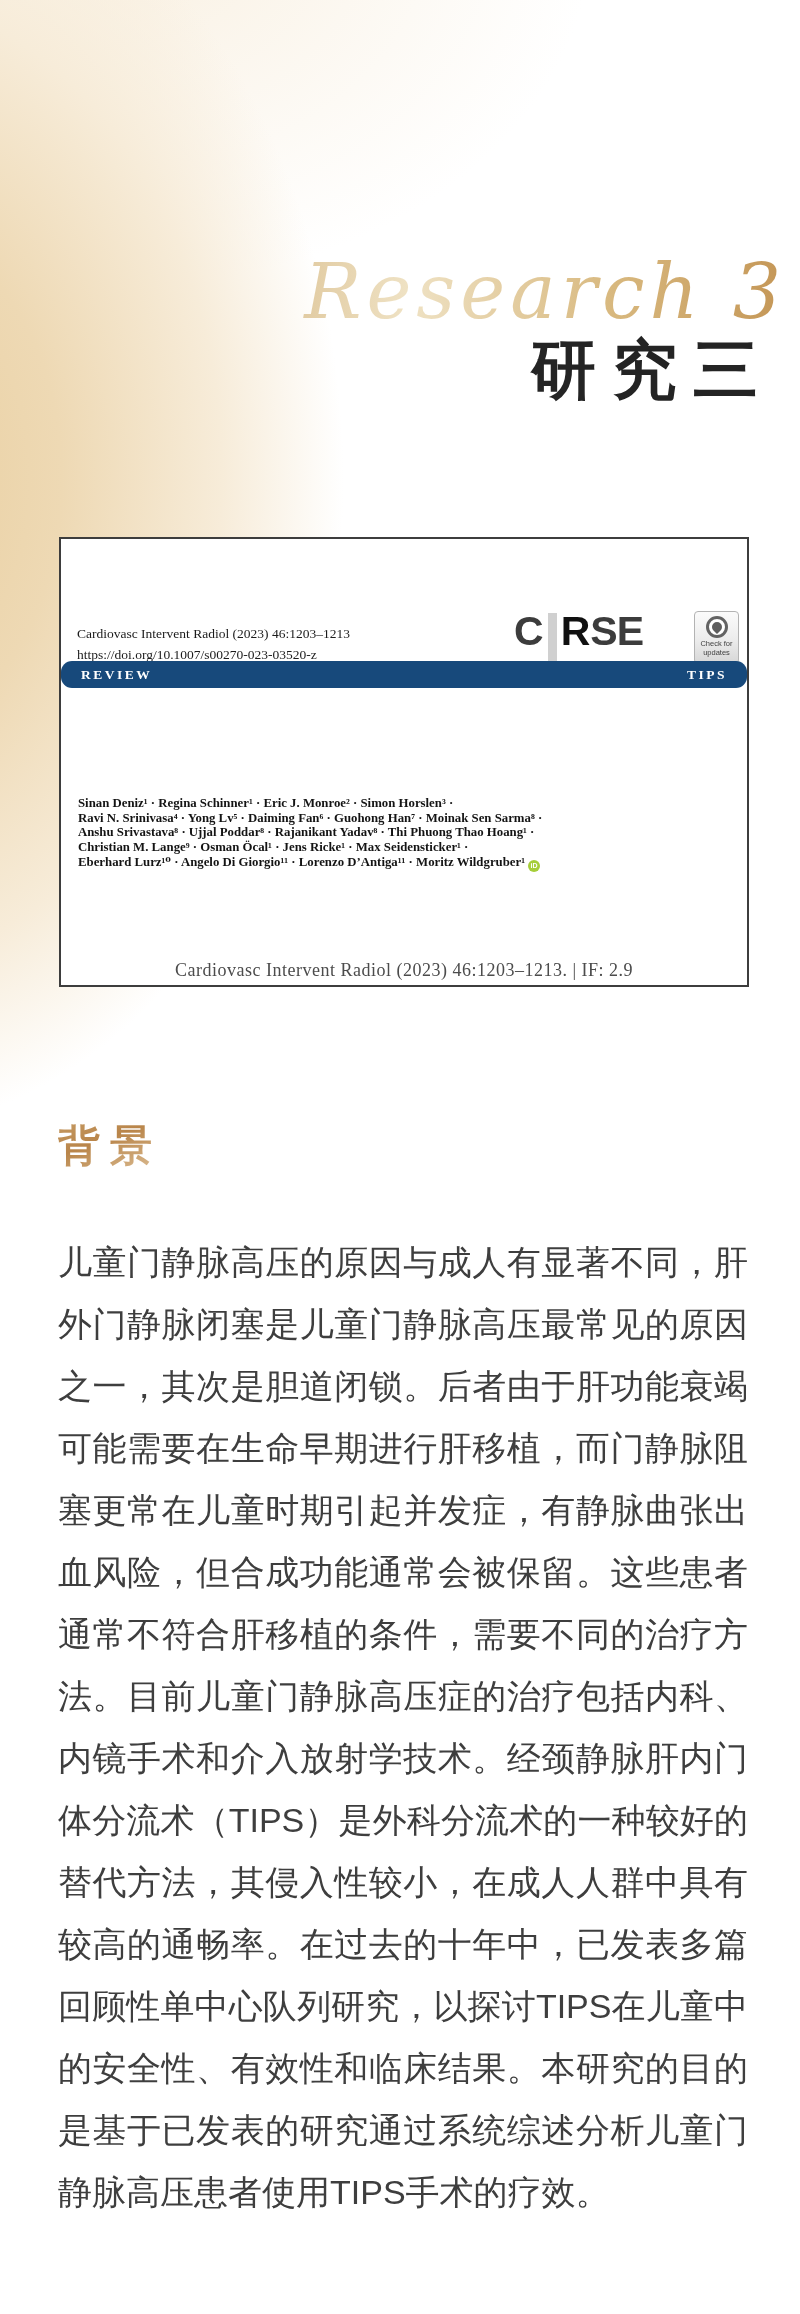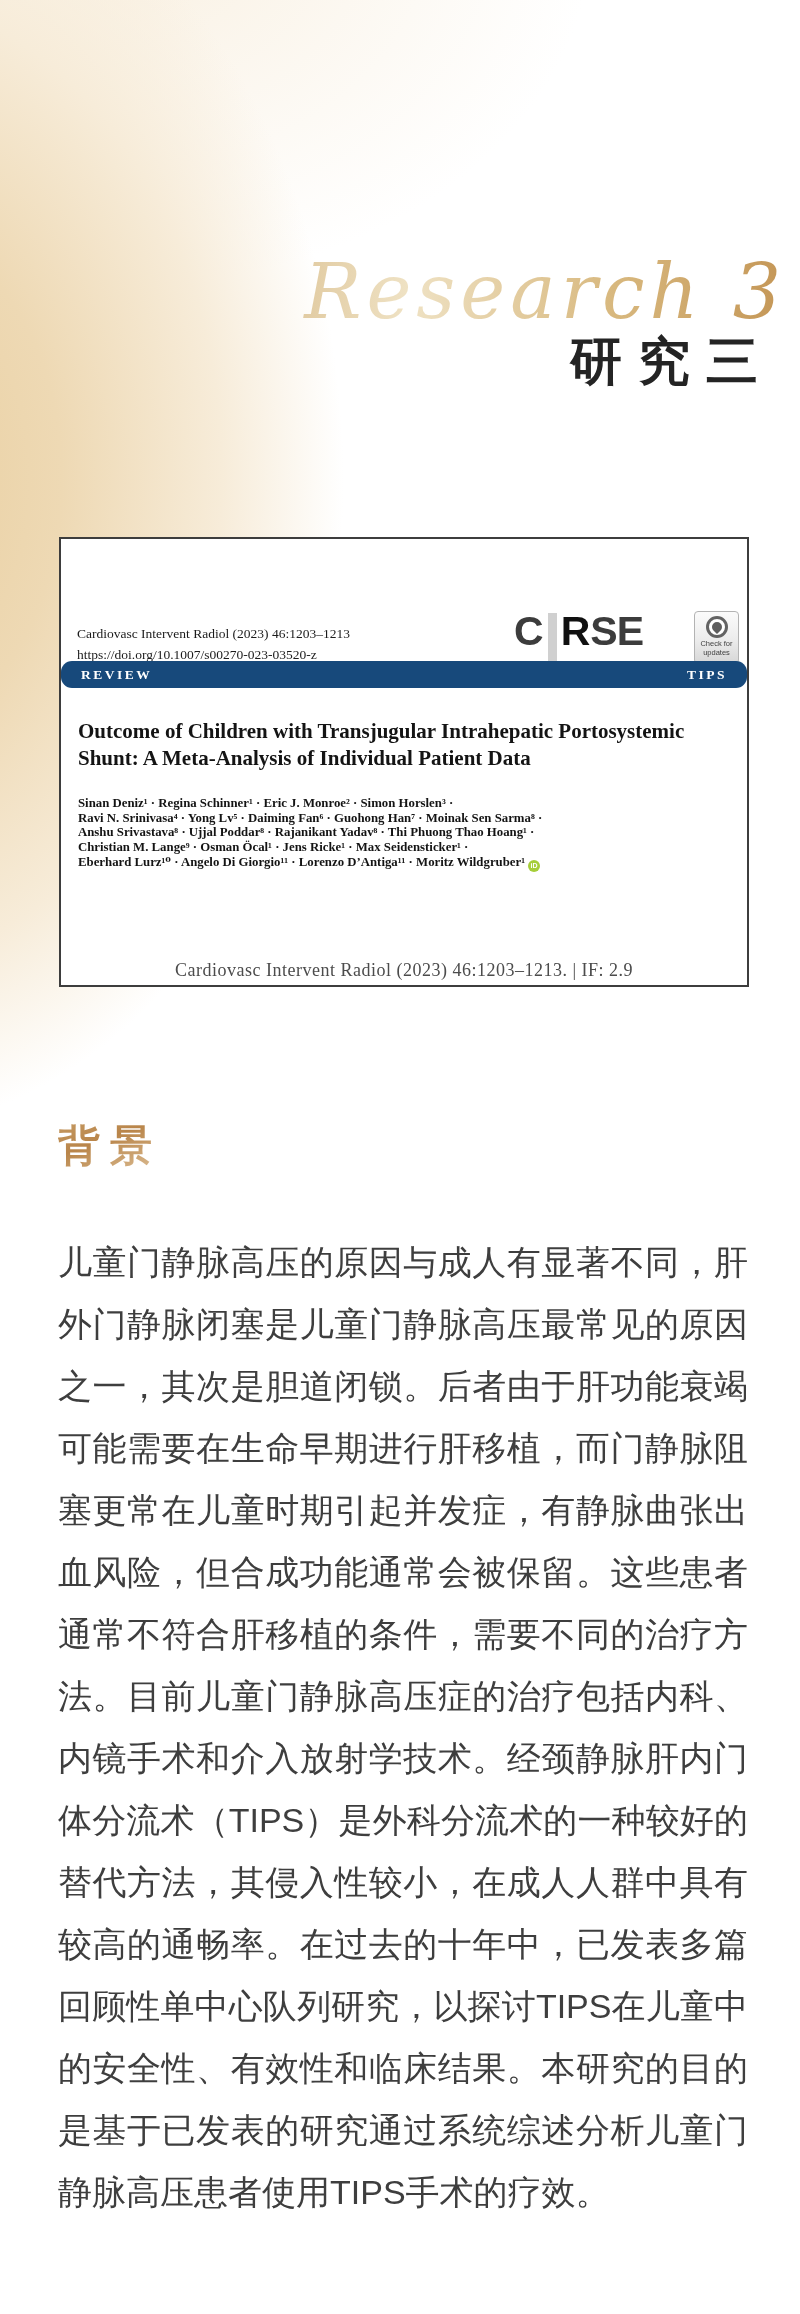--- a/index.html
+++ b/index.html
@@ -23,21 +23,21 @@
     font-family:"DejaVu Serif", serif; font-style:italic; font-weight:400;
     font-size:76px; letter-spacing:5px; line-height:1.1;
     background:linear-gradient(92deg,#c59a60 0%,#d9bd8d 30%,#efe2c4 52%,#d8b87e 78%,#c49656 100%);
     -webkit-background-clip:text; background-clip:text;
     -webkit-text-fill-color:transparent; color:#c9a367;
   }
   .cn-title {
     position:absolute; top:331px; right:26px; left:0;
     text-align:right;
     font-family:"Liberation Serif","DejaVu Serif",serif; font-weight:700;
-    font-size:52px; letter-spacing:16px; line-height:1.2; color:#242424;
+    font-size:65px; letter-spacing:16px; line-height:1.2; color:#242424;
   }
 
   
   .paper-card {
     position:absolute; left:59px; top:537px; width:690px; height:450px;
     background:#ffffff; border:2px solid #3d3d3d;
   }
   .paper-meta {
     position:absolute; left:16px; top:84px;
     font-family:"Liberation Serif","DejaVu Serif",serif;
@@ -147,21 +147,20 @@
         <span>Check for</span><br>
         <span>updates</span>
       </span>
     </div>
 
     <div class="review-banner">
       <span>REVIEW</span>
       <span>TIPS</span>
     </div>
 
-    <div class="paper-title">Outcome of Children with Transjugular Intrahepatic Portosystemic Shunt: A Meta-Analysis of Individual Patient Data</div>
 
     <div class="paper-authors">
       <div class="author-line">Sinan Deniz¹ · Regina Schinner¹ · Eric J. Monroe² · Simon Horslen³ ·</div>
       <div class="author-line">Ravi N. Srinivasa⁴ · Yong Lv⁵ · Daiming Fan⁶ · Guohong Han⁷ · Moinak Sen Sarma⁸ ·</div>
       <div class="author-line">Anshu Srivastava⁸ · Ujjal Poddar⁸ · Rajanikant Yadav⁸ · Thi Phuong Thao Hoang¹ ·</div>
       <div class="author-line">Christian M. Lange⁹ · Osman Öcal¹ · Jens Ricke¹ · Max Seidensticker¹ ·</div>
       <div class="author-line">
         <span>Eberhard Lurz¹⁰ · Angelo Di Giorgio¹¹ · Lorenzo D’Antiga¹¹ · Moritz Wildgruber¹</span><span class="orcid">iD</span>
       </div>
     </div>

